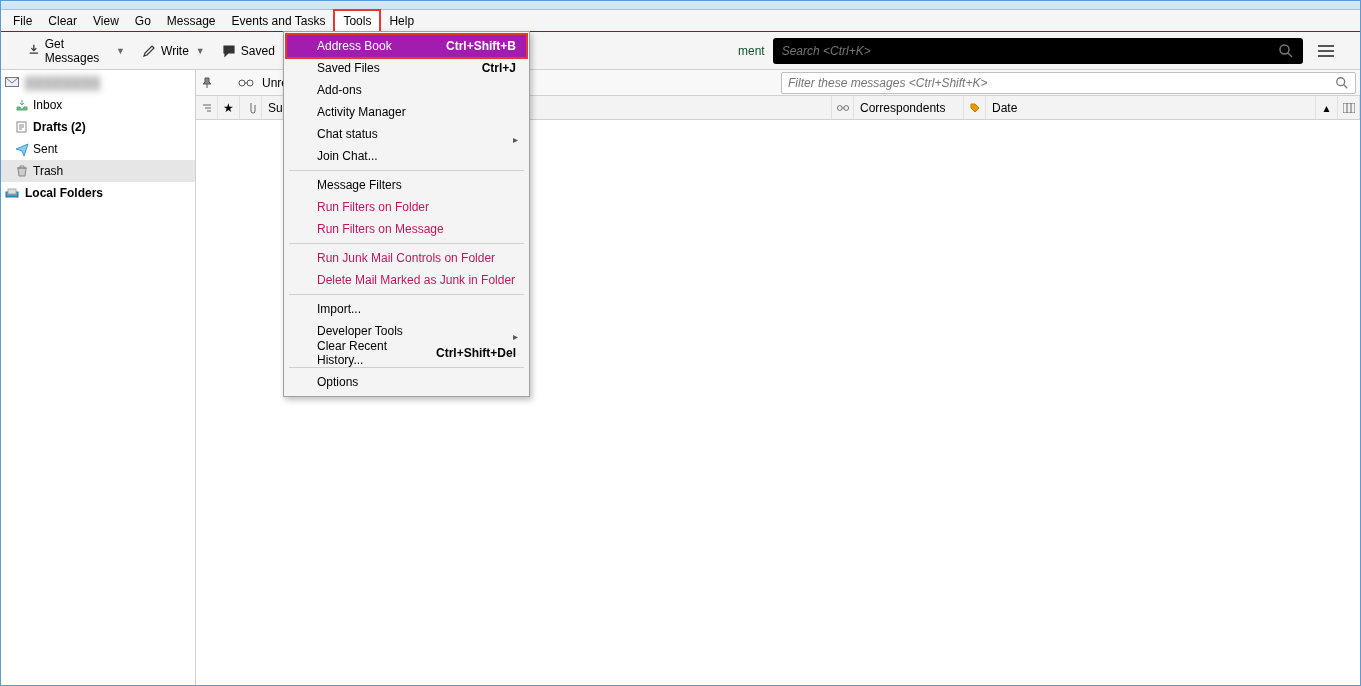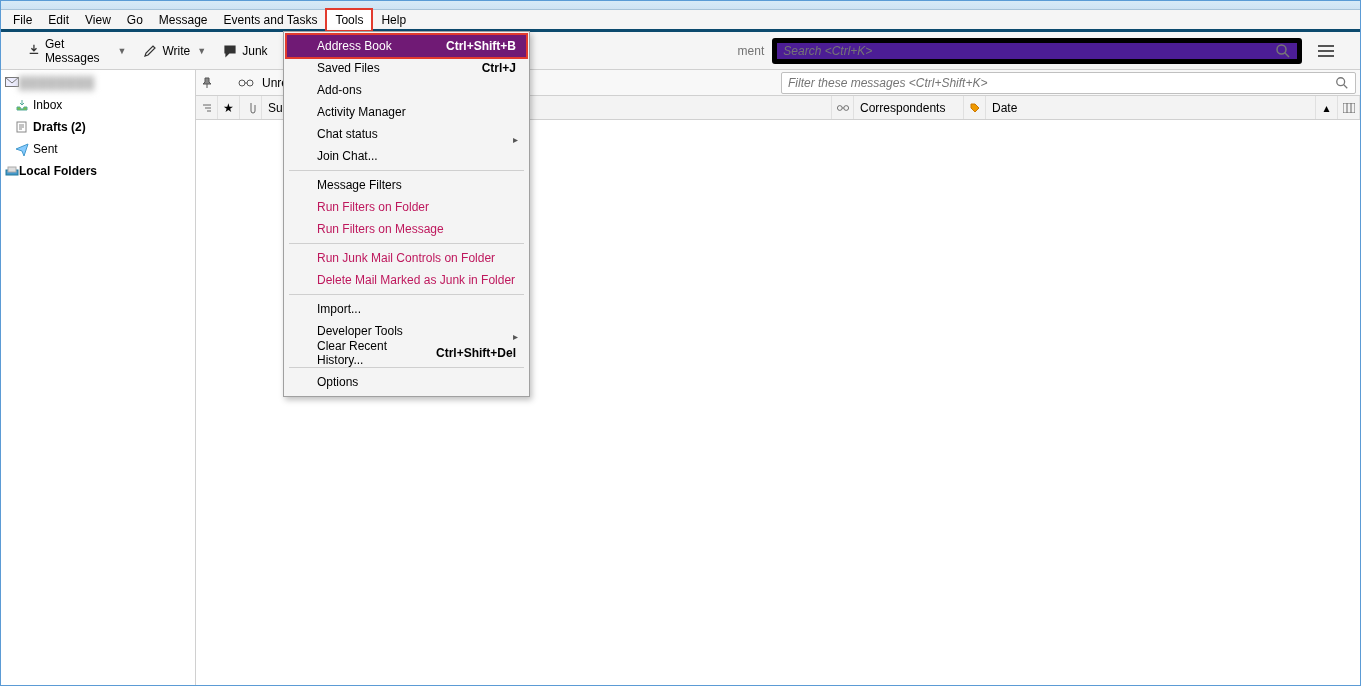--- a/index.html
+++ b/index.html
@@ -3,78 +3,78 @@
 <meta charset="utf-8">
 <style>
 * { box-sizing: border-box; margin: 0; padding: 0; font-family: "Segoe UI", Tahoma, sans-serif; font-size: 12px; }
 html, body { width: 1361px; height: 686px; overflow: hidden; background:#fff; }
 body { border:1px solid #5b9bd5; }
 
 
 .titlebar { height:9px; background:linear-gradient(#d7eaf7,#cfe3f3); border-bottom:1px solid #a8c3d8;}
 
 
-.menubar { height:22px; background:#f5f5f5; display:flex; align-items:center; padding-left:4px; gap:0; border-bottom:3px solid #0c4a6e;}
+.menubar { height:22px; background:#f5f5f5; display:flex; align-items:center; padding-left:4px; gap:0; border-bottom:1px solid #0c4a6e;}
 .menuitem { padding:3px 8px; cursor:default;}
 .menuitem.active { border:2px solid #e23b2e; background:#fff;text-align:center;}
 
 
 .toolbar { height:38px; background:#f5f5f5; display:flex; align-items:center; padding:0 19px; gap:4px; border-bottom:1px solid #d0d0d0;}
 .toolbtn { display:flex; align-items:center; gap:5px; padding:4px 8px; cursor:default;}
 .toolbtn .iconbox { width:14px; height:14px; display:inline-block;}
 .dropdown-caret { width:8px; font-size:9px; color:#666; padding-left:2px;}
 .spacer { flex:1;}
-.searchbox { flex:0 0 530px; height:26px; border:5px solid #000000; border-radius:3px; background:#4c1d95; display:flex; align-items:center; padding:0 6px; }
+.searchbox { flex:0 0 530px; height:26px; border:3px solid #000000; border-radius:3px; background:#000000; display:flex; align-items:center; padding:0 6px; }
 .searchbox input { border:none; outline:none; flex:1; font-style:italic; color:#888; background:transparent;}
 .searchbox .mag { width:16px; height:16px; }
 .hamburger { width:26px; height:26px; display:flex; flex-direction:column; justify-content:center; gap:3px; align-items:center; margin-left:8px; margin-right:4px; cursor:default;}
 .hamburger span{ width:16px; height:2px; background:#555;}
 
 
 .body { display:flex; height:calc(686px - 9px - 22px - 38px - 2px); }
 .sidebar { width:195px; border-right:1px solid #d0d0d0; background:#fff; padding-top:2px;}
 .folder { display:flex; align-items:center; gap:4px; height:22px; padding-left:14px; cursor:default;}
 .folder.selected { background:#e6e6e6;}
 .folder .fic { width:14px; height:14px; display:inline-block;}
-.account { display:flex; align-items:center; height:22px; padding-left:4px; cursor:default;}
+.account { display:flex; align-items:center; gap:6px; height:22px; padding-left:4px; cursor:default;}
 .account .blur { filter: blur(3px); color:#bbb; font-weight:bold; letter-spacing:1px;}
 
 .main { flex:1; display:flex; flex-direction:column; position:relative;}
 .filterbar { height:26px; border-bottom:1px solid #d0d0d0; background:#f8f8f8; display:flex; align-items:center; padding-left:4px; gap:8px;}
 .pin { width:14px; height:14px;}
 .glasses { width:16px; height:10px;}
 .filterinput { margin-left:auto; width:575px; height:22px; border:1px solid #c0c0c0; border-radius:2px; background:#fff; display:flex; align-items:center; padding:8px 6px; margin-right:4px;}
 .filterinput input{ border:none; outline:none; flex:1; font-style:italic; color:#888; background:transparent;}
 
 .colhdr { height:24px; border-bottom:1px solid #d0d0d0; background:#f3f3f3; display:flex; align-items:center;}
 .colcell { border-right:1px solid #e0e0e0; height:100%; display:flex; align-items:center; padding:0 6px; gap:4px;}
 .colcell.small{ width:22px; justify-content:center; padding:0;}
 .colcell.grow{ flex:1;align-items:center;}
 
 .listarea { flex:1; background:#fff;}
 
 
 .dropdown { position:absolute; left:283px; top:31px; width:247px; background:#f4f4f4; border:1px solid #a0a0a0; box-shadow:2px 3px 6px rgba(0,0,0,.25); z-index:50; padding:3px;}
 .ddrow { display:flex; align-items:center; height:22px; padding-left:30px; padding-right:10px; cursor:default; position:relative;}
-.ddrow.highlight { background:#701a75; color:#fff; outline:2px solid #e23b2e; outline-offset:0;}
+.ddrow.highlight { background:#a21caf; color:#fff; outline:2px solid #e23b2e; outline-offset:0;}
 .ddrow.disabled { color:#be185d;}
 .ddrow .shortcut { margin-left:auto;font-weight:bold; }
 .ddrow .sub::after { content:"▸"; position:absolute; right:8px; font-size:10px; color:#555;}
 .ddsep { height:1px; background:#cfcfcf; margin:3px 2px;}
 
 svg { display:block;}
 </style>
 </head>
 <body>
 
 <div class="titlebar"></div>
 
 <div class="menubar">
   <div class="menuitem"><span>File</span></div>
-  <div class="menuitem"><span>Edit</span></div>
+  <div class="menuitem"><span>Clear</span></div>
   <div class="menuitem"><span>View</span></div>
   <div class="menuitem"><span>Go</span></div>
   <div class="menuitem"><span>Message</span></div>
   <div class="menuitem"><span>Events and Tasks</span></div>
   <div class="menuitem active"><span>Tools</span></div>
   <div class="menuitem"><span>Help</span></div>
 </div>
 
 <div class="toolbar">
   <div class="toolbtn">
@@ -94,25 +94,25 @@
     </span>
     <span>Write</span>
     <span class="dropdown-caret">▼</span>
   </div>
   <div class="toolbtn">
     <span class="iconbox">
       <svg viewBox="0 0 14 14">
           <path d="M2 2h10v7H6l-3 3V9H2z" stroke="#333" stroke-width="1.2" fill="#333"></path>
         </svg>
     </span>
-    <span>Junk</span>
+    <span>Saved</span>
   </div>
 
   <div style="width:520px;"></div>
-  <span style="color:#737373;">ment</span>
+  <span style="color:#14532d;">ment</span>
   <div class="spacer"></div>
   <div class="searchbox">
     <input placeholder="Search &lt;Ctrl+K&gt;" style="">
     <span class="mag">
       <svg viewBox="0 0 16 16">
           <circle cx="6.5" cy="6.5" r="4.5" stroke="#777" stroke-width="1.5" fill="none"></circle>
           <path d="M10 10l4 4" stroke="#777" stroke-width="1.5"></path>
         </svg>
     </span>
   </div>
@@ -209,20 +209,29 @@
         </span>
       <b>Drafts (2)</b>
     </div>
     <div class="folder">
       <span class="fic">
           <svg viewBox="0 0 14 14">
             <path d="M1 7l12-5-4 12-2-5z" fill="#8cf" stroke="#49c"></path>
           </svg>
         </span>
       <span>Sent</span>
+    </div>
+    <div class="folder selected">
+      <span class="fic">
+          <svg viewBox="0 0 14 14">
+            <path d="M3 4h8l-1 8H4z" fill="#ccc" stroke="#888"></path>
+            <path d="M2 4h10M5 4V2h4v2" stroke="#888" fill="none"></path>
+          </svg>
+        </span>
+      <span>Trash</span>
     </div>
     <div class="account" style="padding-left:4px;">
       <span>
           <svg width="14" height="12" viewBox="0 0 14 12">
             <rect x="1" y="5" width="12" height="5" fill="#49c" stroke="#279"></rect>
             <rect x="3" y="2" width="8" height="5" fill="#ddd" stroke="#aaa"></rect>
           </svg>
         </span>
       <b>Local Folders</b>
     </div>

